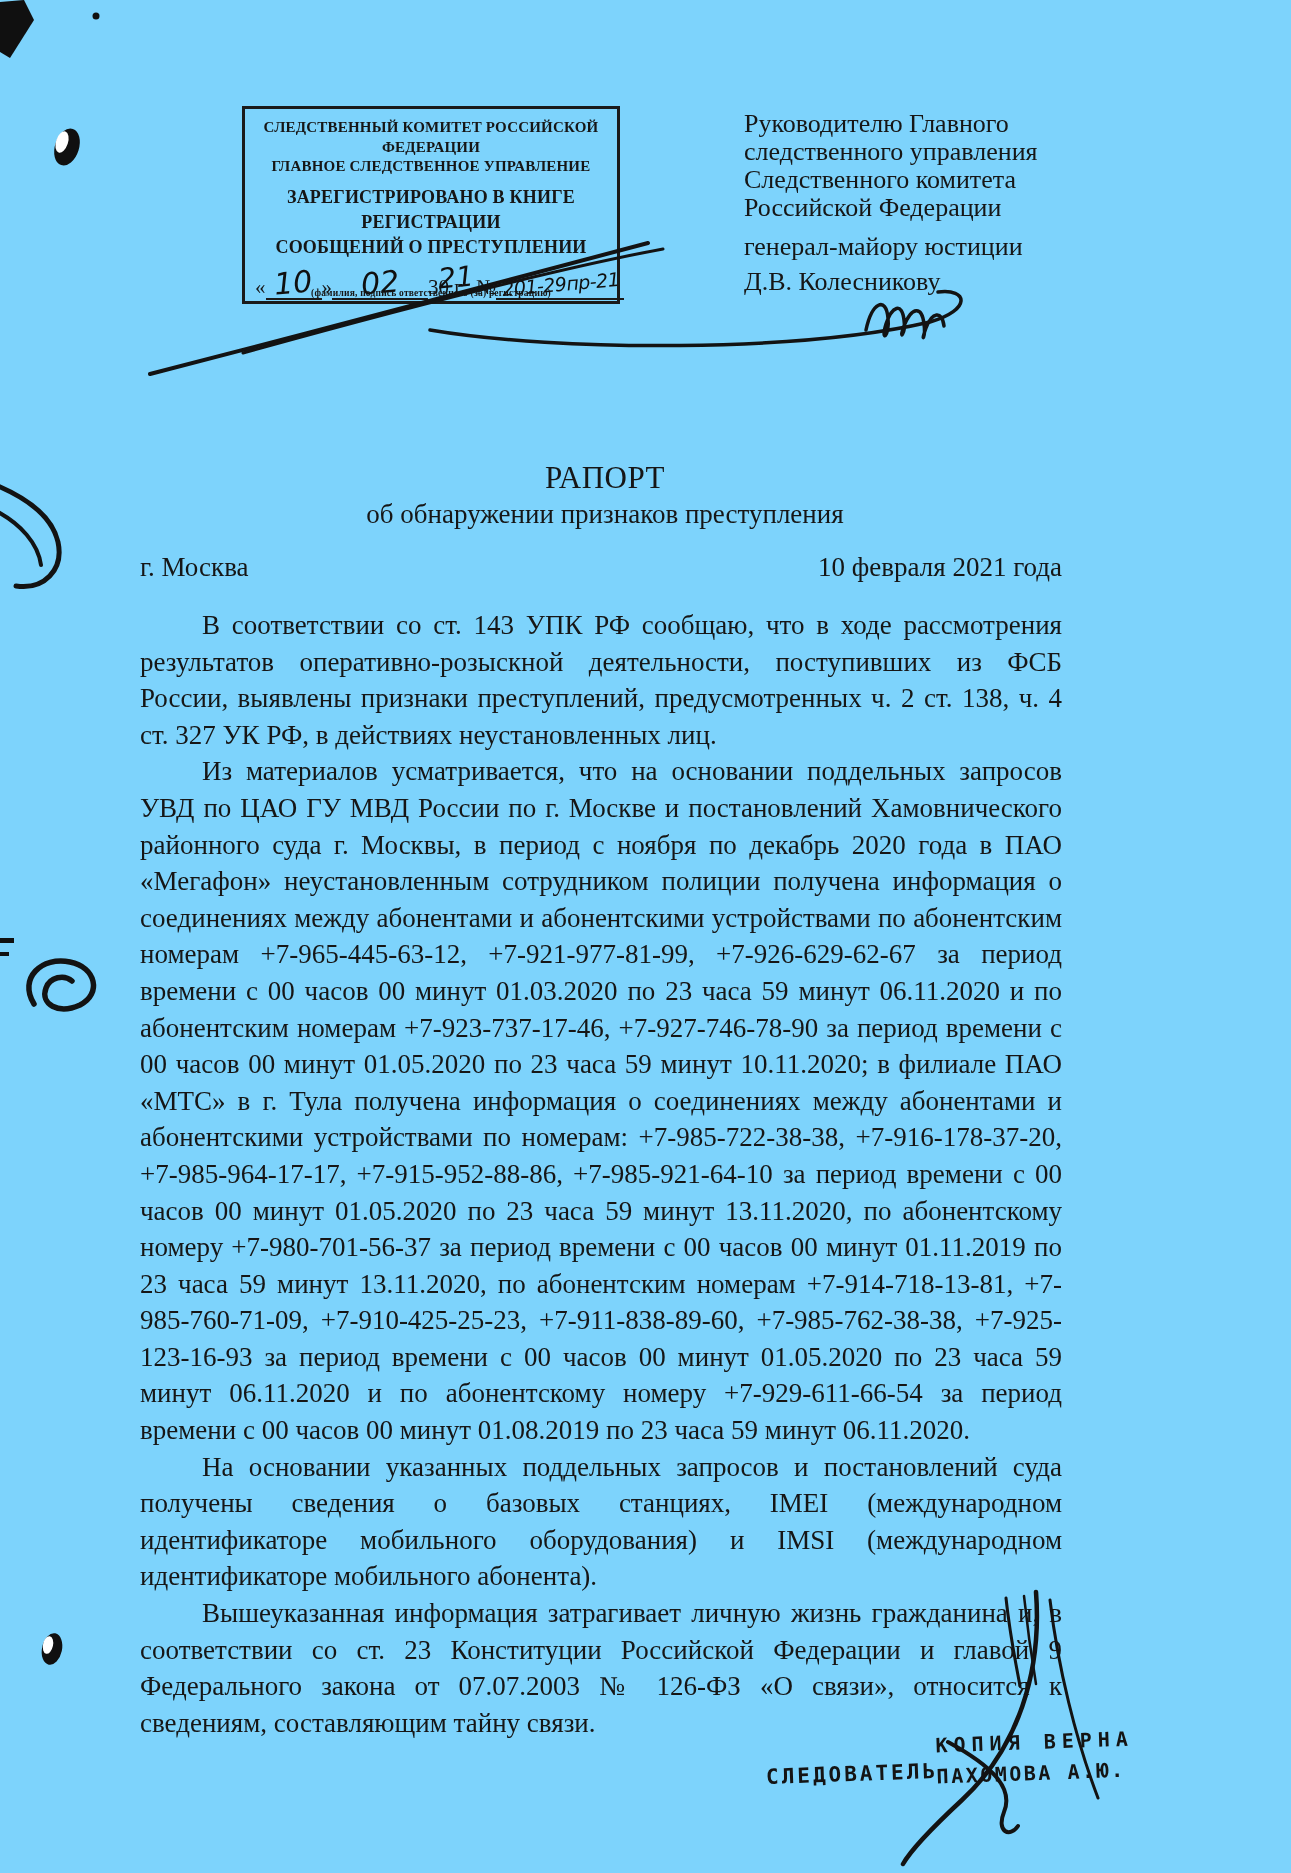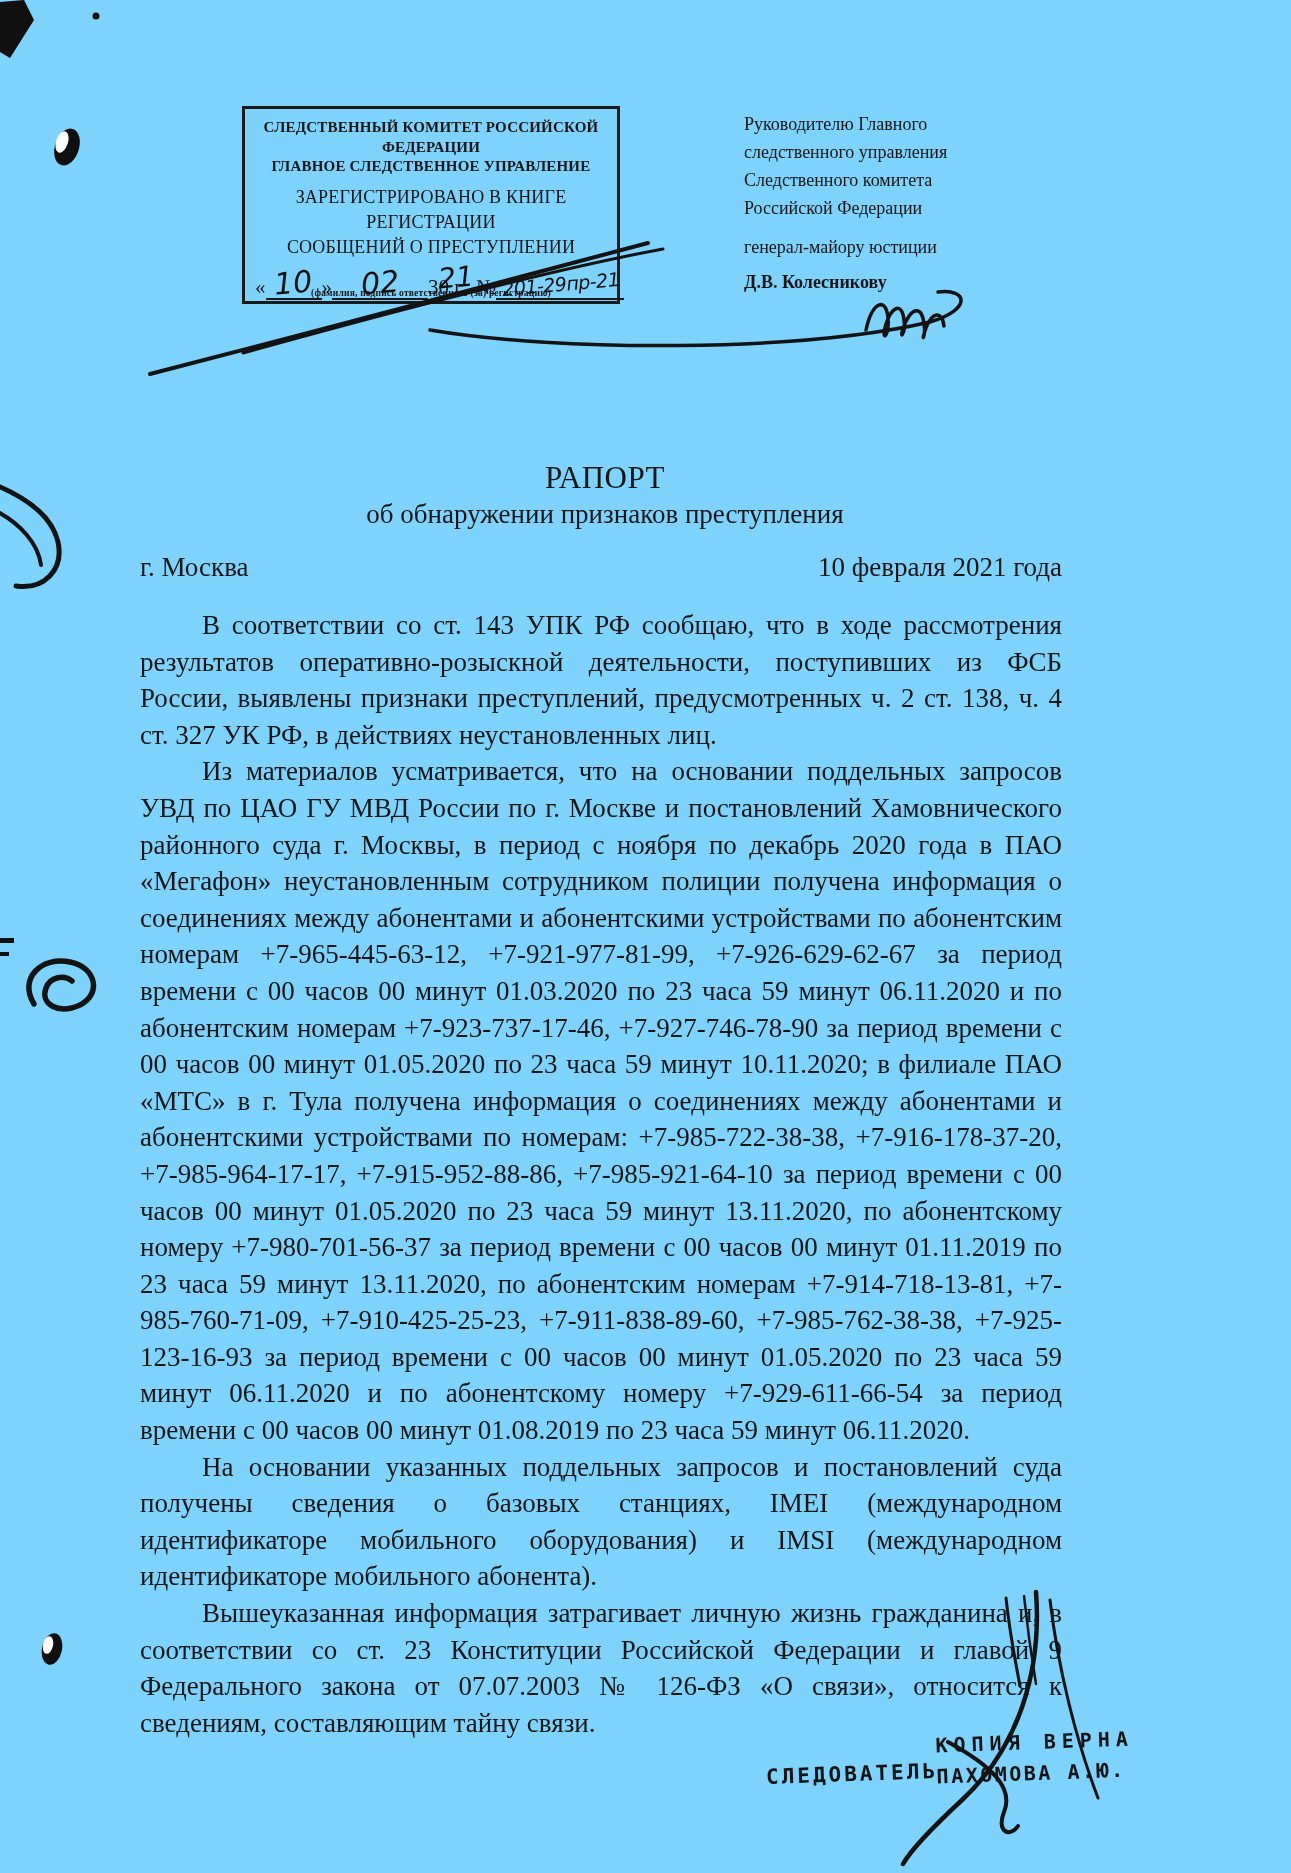--- a/index.html
+++ b/index.html
@@ -10,44 +10,44 @@
   }
   .artifacts { position:absolute; left:0; top:0; pointer-events:none; }
 
   
   .stamp-box {
     position:absolute; left:242px; top:106px; width:378px; height:198px;
     border:3px solid #1a1a1a; box-sizing:border-box; text-align:center;
     padding-top:9px;
   }
   .stamp-org { font-size:15px; font-weight:bold; line-height:1.3; letter-spacing:0.2px; }
-  .stamp-reg { font-size:18px; font-weight:normal; line-height:1.4; margin-top:8px; letter-spacing:0.2px; }
+  .stamp-reg { font-size:18px; font-weight:bold; line-height:1.4; margin-top:8px; letter-spacing:0.2px; }
   .stamp-daterow {
     margin-top:12px; font-size:21px; text-align:left; padding-left:10px;
     white-space:nowrap; position:relative;
   }
   .blank { display:inline-block; border-bottom:2px solid #1a1a1a; text-align:center; vertical-align:bottom; height:26px; }
   .w56 { width:56px; } .w96 { width:96px; } .w128 { width:128px; }
   .hand {
     font-family:"DejaVu Sans", sans-serif; font-style:italic;
     display:inline-block; transform:rotate(-5deg); color:#101010;
   }
   .hand-big { font-size:30px; line-height:22px; }
   .hand-sm  { font-size:19px; line-height:20px; letter-spacing:-0.5px; }
   .year-wrap { position:relative; display:inline-block; }
   .hand-year { position:absolute; left:10px; top:-14px; font-size:28px; }
   .stamp-footnote {
     position:absolute; left:0; right:0; bottom:3px;
     font-size:9.5px; font-weight:bold; letter-spacing:0.2px;
   }
 
   
-  .addressee { position:absolute; left:744px; top:110px; width:345px; font-size:18px; line-height:28px; }
+  .addressee { position:absolute; left:744px; top:110px; width:345px; font-size:26px; line-height:28px; }
   .addressee .rank { margin-top:11px; }
-  .addressee .name { margin-top:7px;font-weight:bold; }
+  .addressee .name { margin-top:7px; }
 
   
   .title-wrap { position:absolute; left:144px; top:460px; width:922px; text-align:center; }
   .doc-title { font-size:31px; letter-spacing:0.5px; }
   .doc-subtitle { font-size:27px; margin-top:3px; }
 
   
   .dateline { position:absolute; left:140px; top:552px; width:922px; display:flex; justify-content:space-between; font-size:27px; }
 
   

